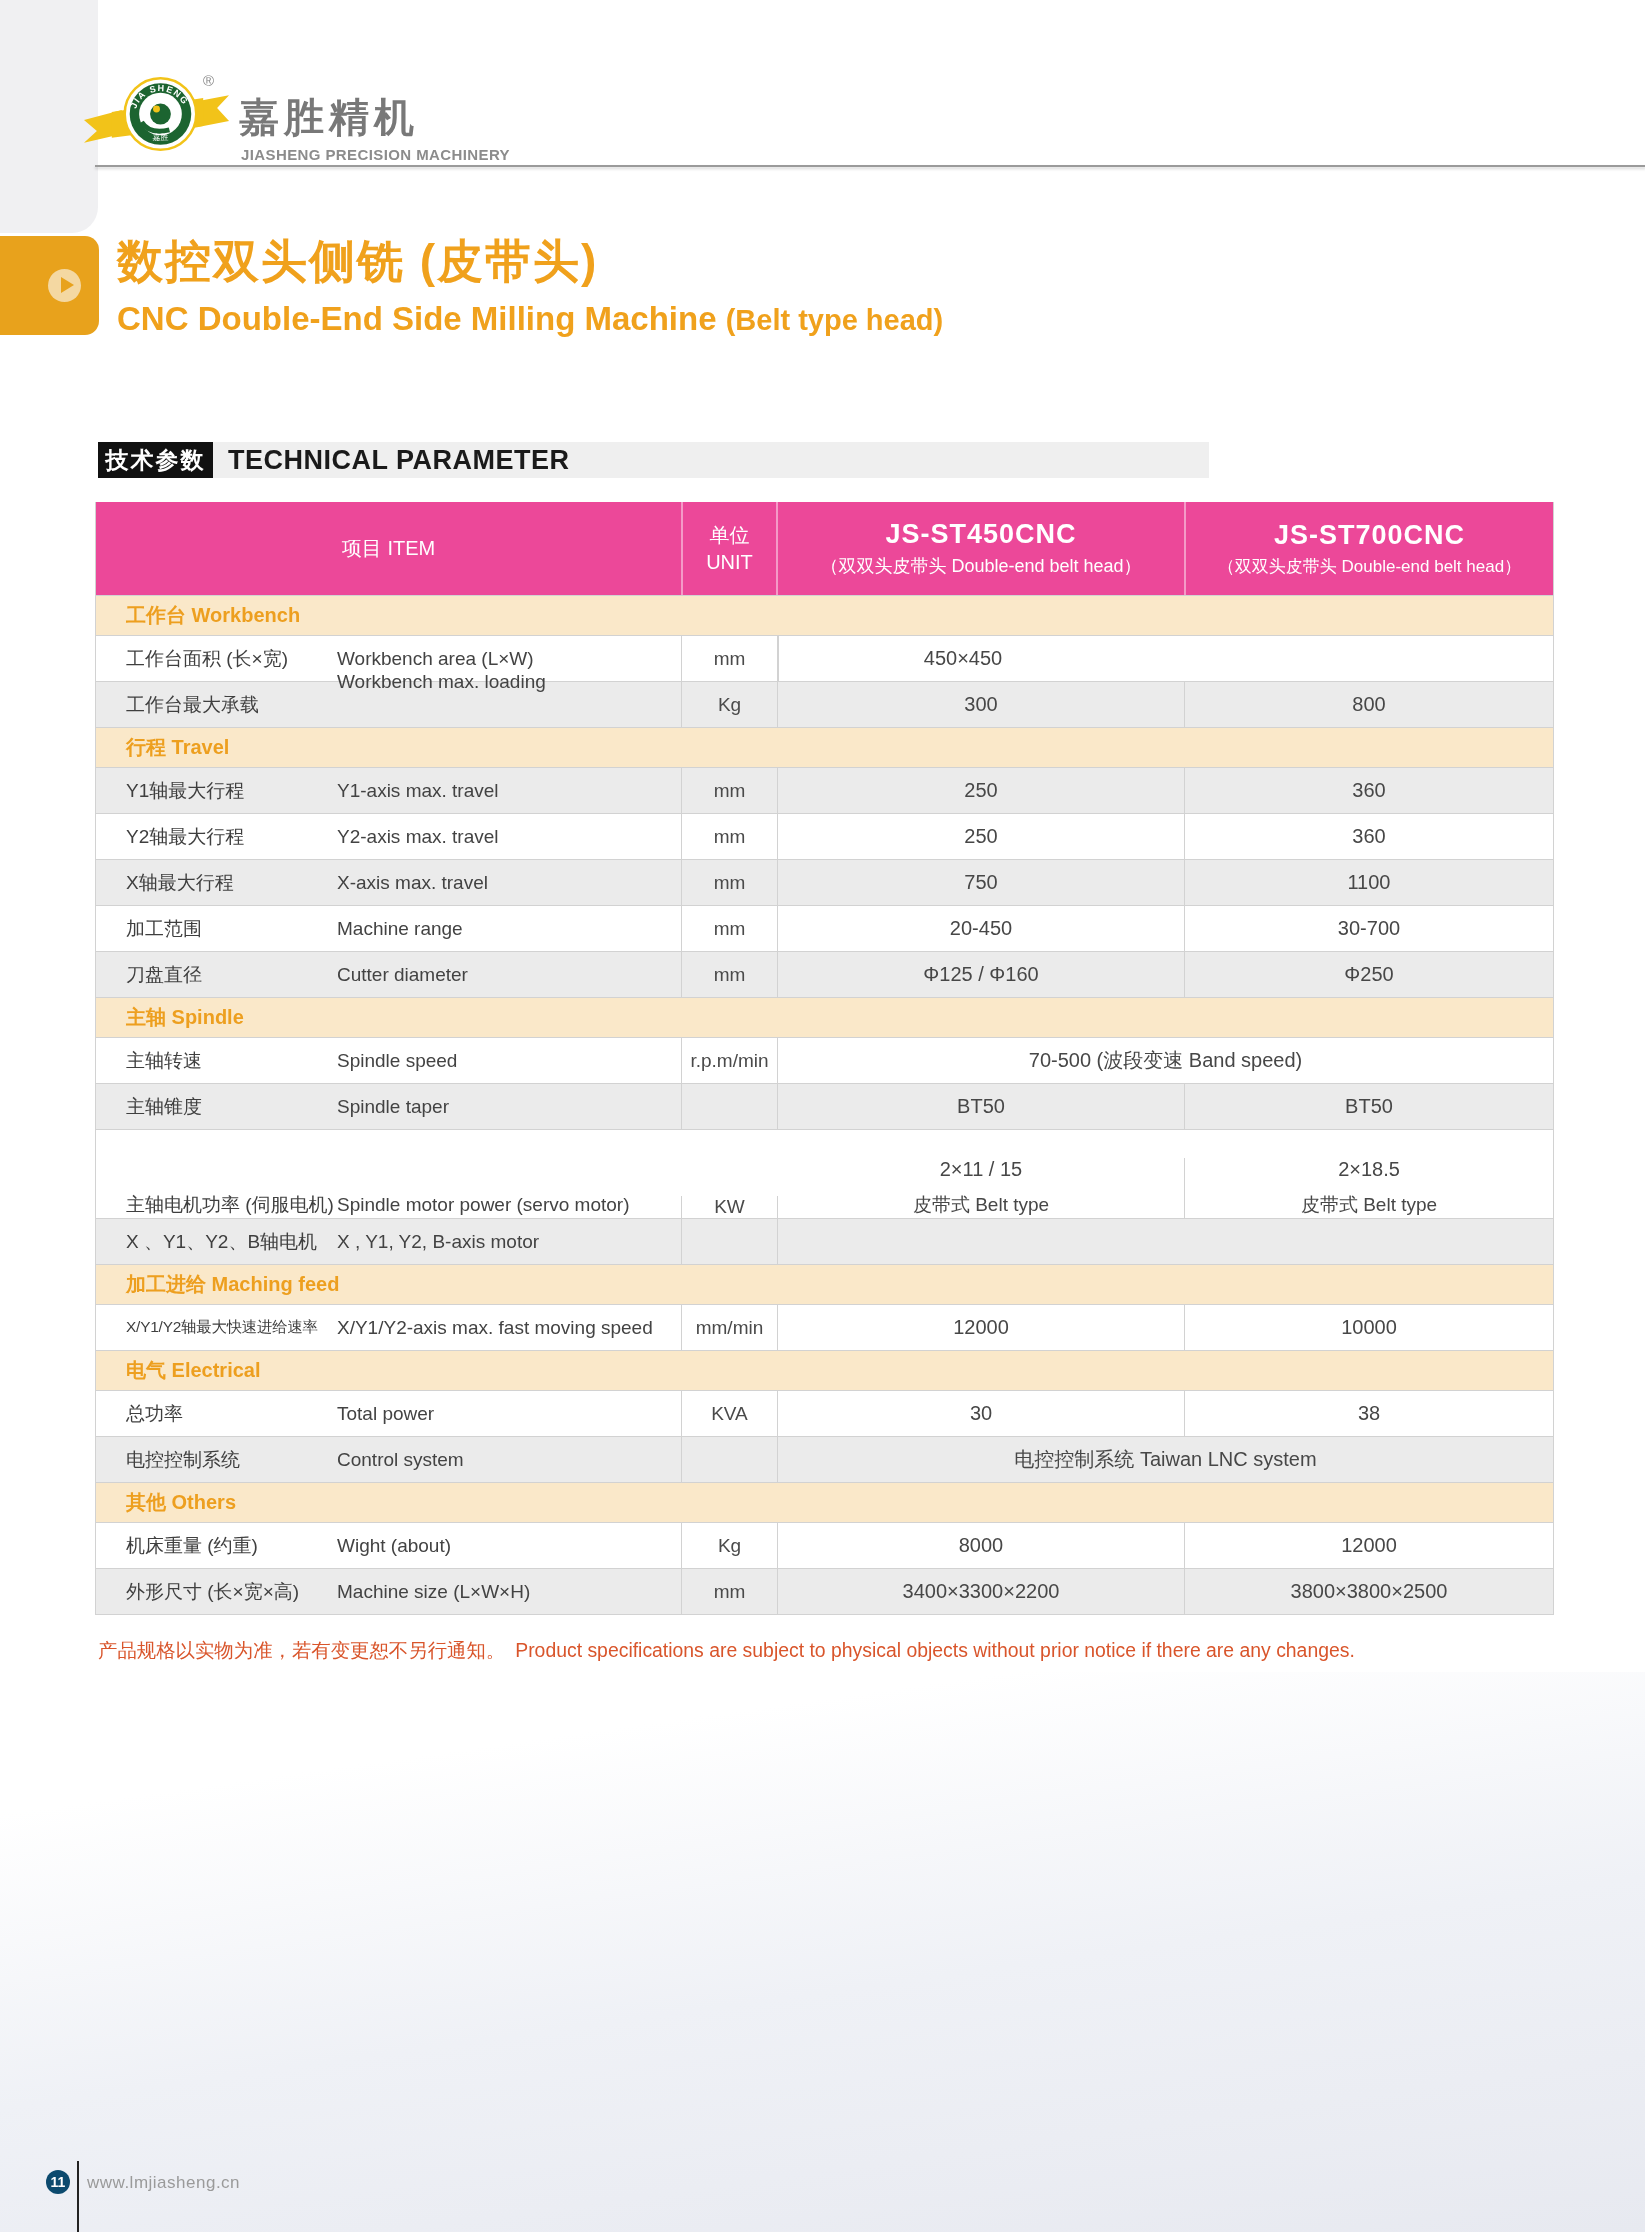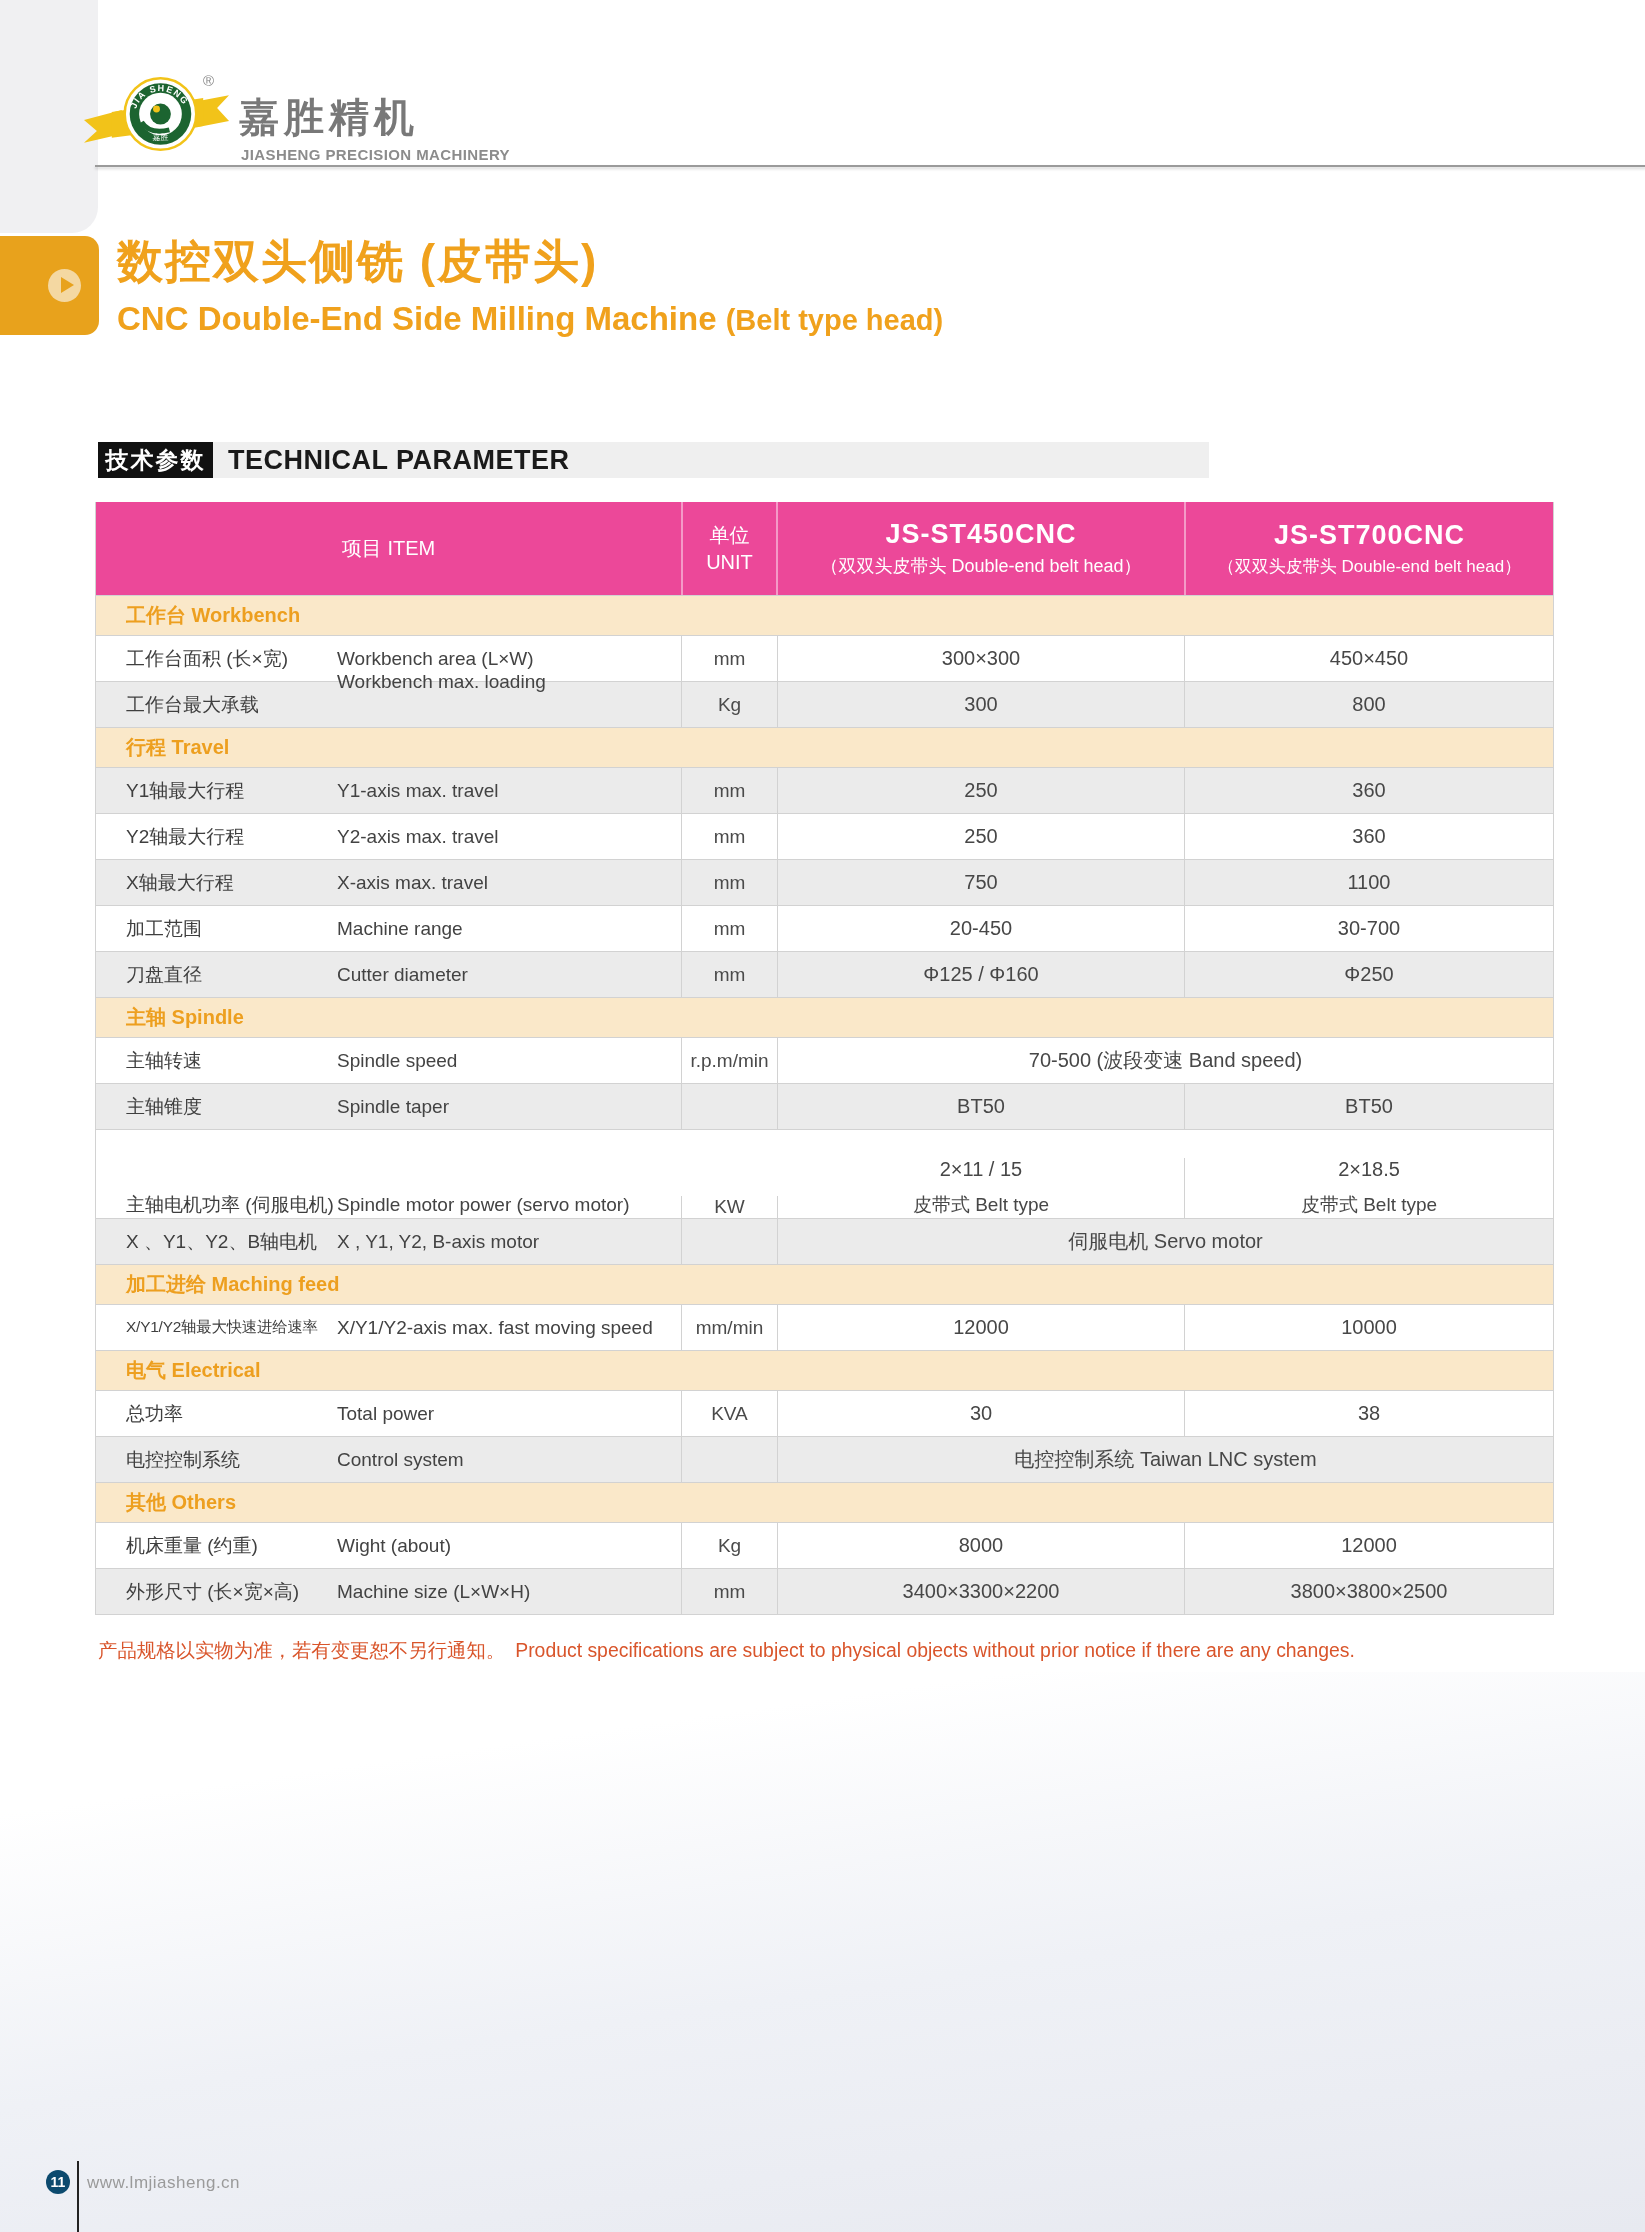--- a/index.html
+++ b/index.html
@@ -132,21 +132,20 @@
       </div>
     </div>
     <div id="table-body">
         <div class="sec-row">工作台 Workbench</div>
         <div class="row">
           <div class="c-label">
             <div class="cn">工作台面积 (长×宽)</div>
             <div class="en">Workbench area (L×W)</div>
           </div>
           <div class="c-unit">mm</div>
-          <div class="c-val">300×300</div>
           <div class="c-val v2">450×450</div>
         </div>
         <div class="row gray">
           <div class="c-label">
             <div class="cn">工作台最大承载</div>
             <div class="en raised">Workbench max. loading</div>
           </div>
           <div class="c-unit">Kg</div>
           <div class="c-val">300</div>
           <div class="c-val v2">800</div>
@@ -229,21 +228,20 @@
             <div class="">2×18.5</div>
             <div class="line2">皮带式 Belt type</div>
           </div>
         </div>
         <div class="row gray">
           <div class="c-label">
             <div class="cn">X 、Y1、Y2、B轴电机</div>
             <div class="en">X , Y1, Y2, B-axis motor</div>
           </div>
           <div class="c-unit"></div>
-          <div class="c-val merged">伺服电机 Servo motor</div>
         </div>
         <div class="sec-row">加工进给 Maching feed</div>
         <div class="row tight">
           <div class="c-label">
             <div class="cn">X/Y1/Y2轴最大快速进给速率</div>
             <div class="en">X/Y1/Y2-axis max. fast moving speed</div>
           </div>
           <div class="c-unit">mm/min</div>
           <div class="c-val">12000</div>
           <div class="c-val v2">10000</div>

